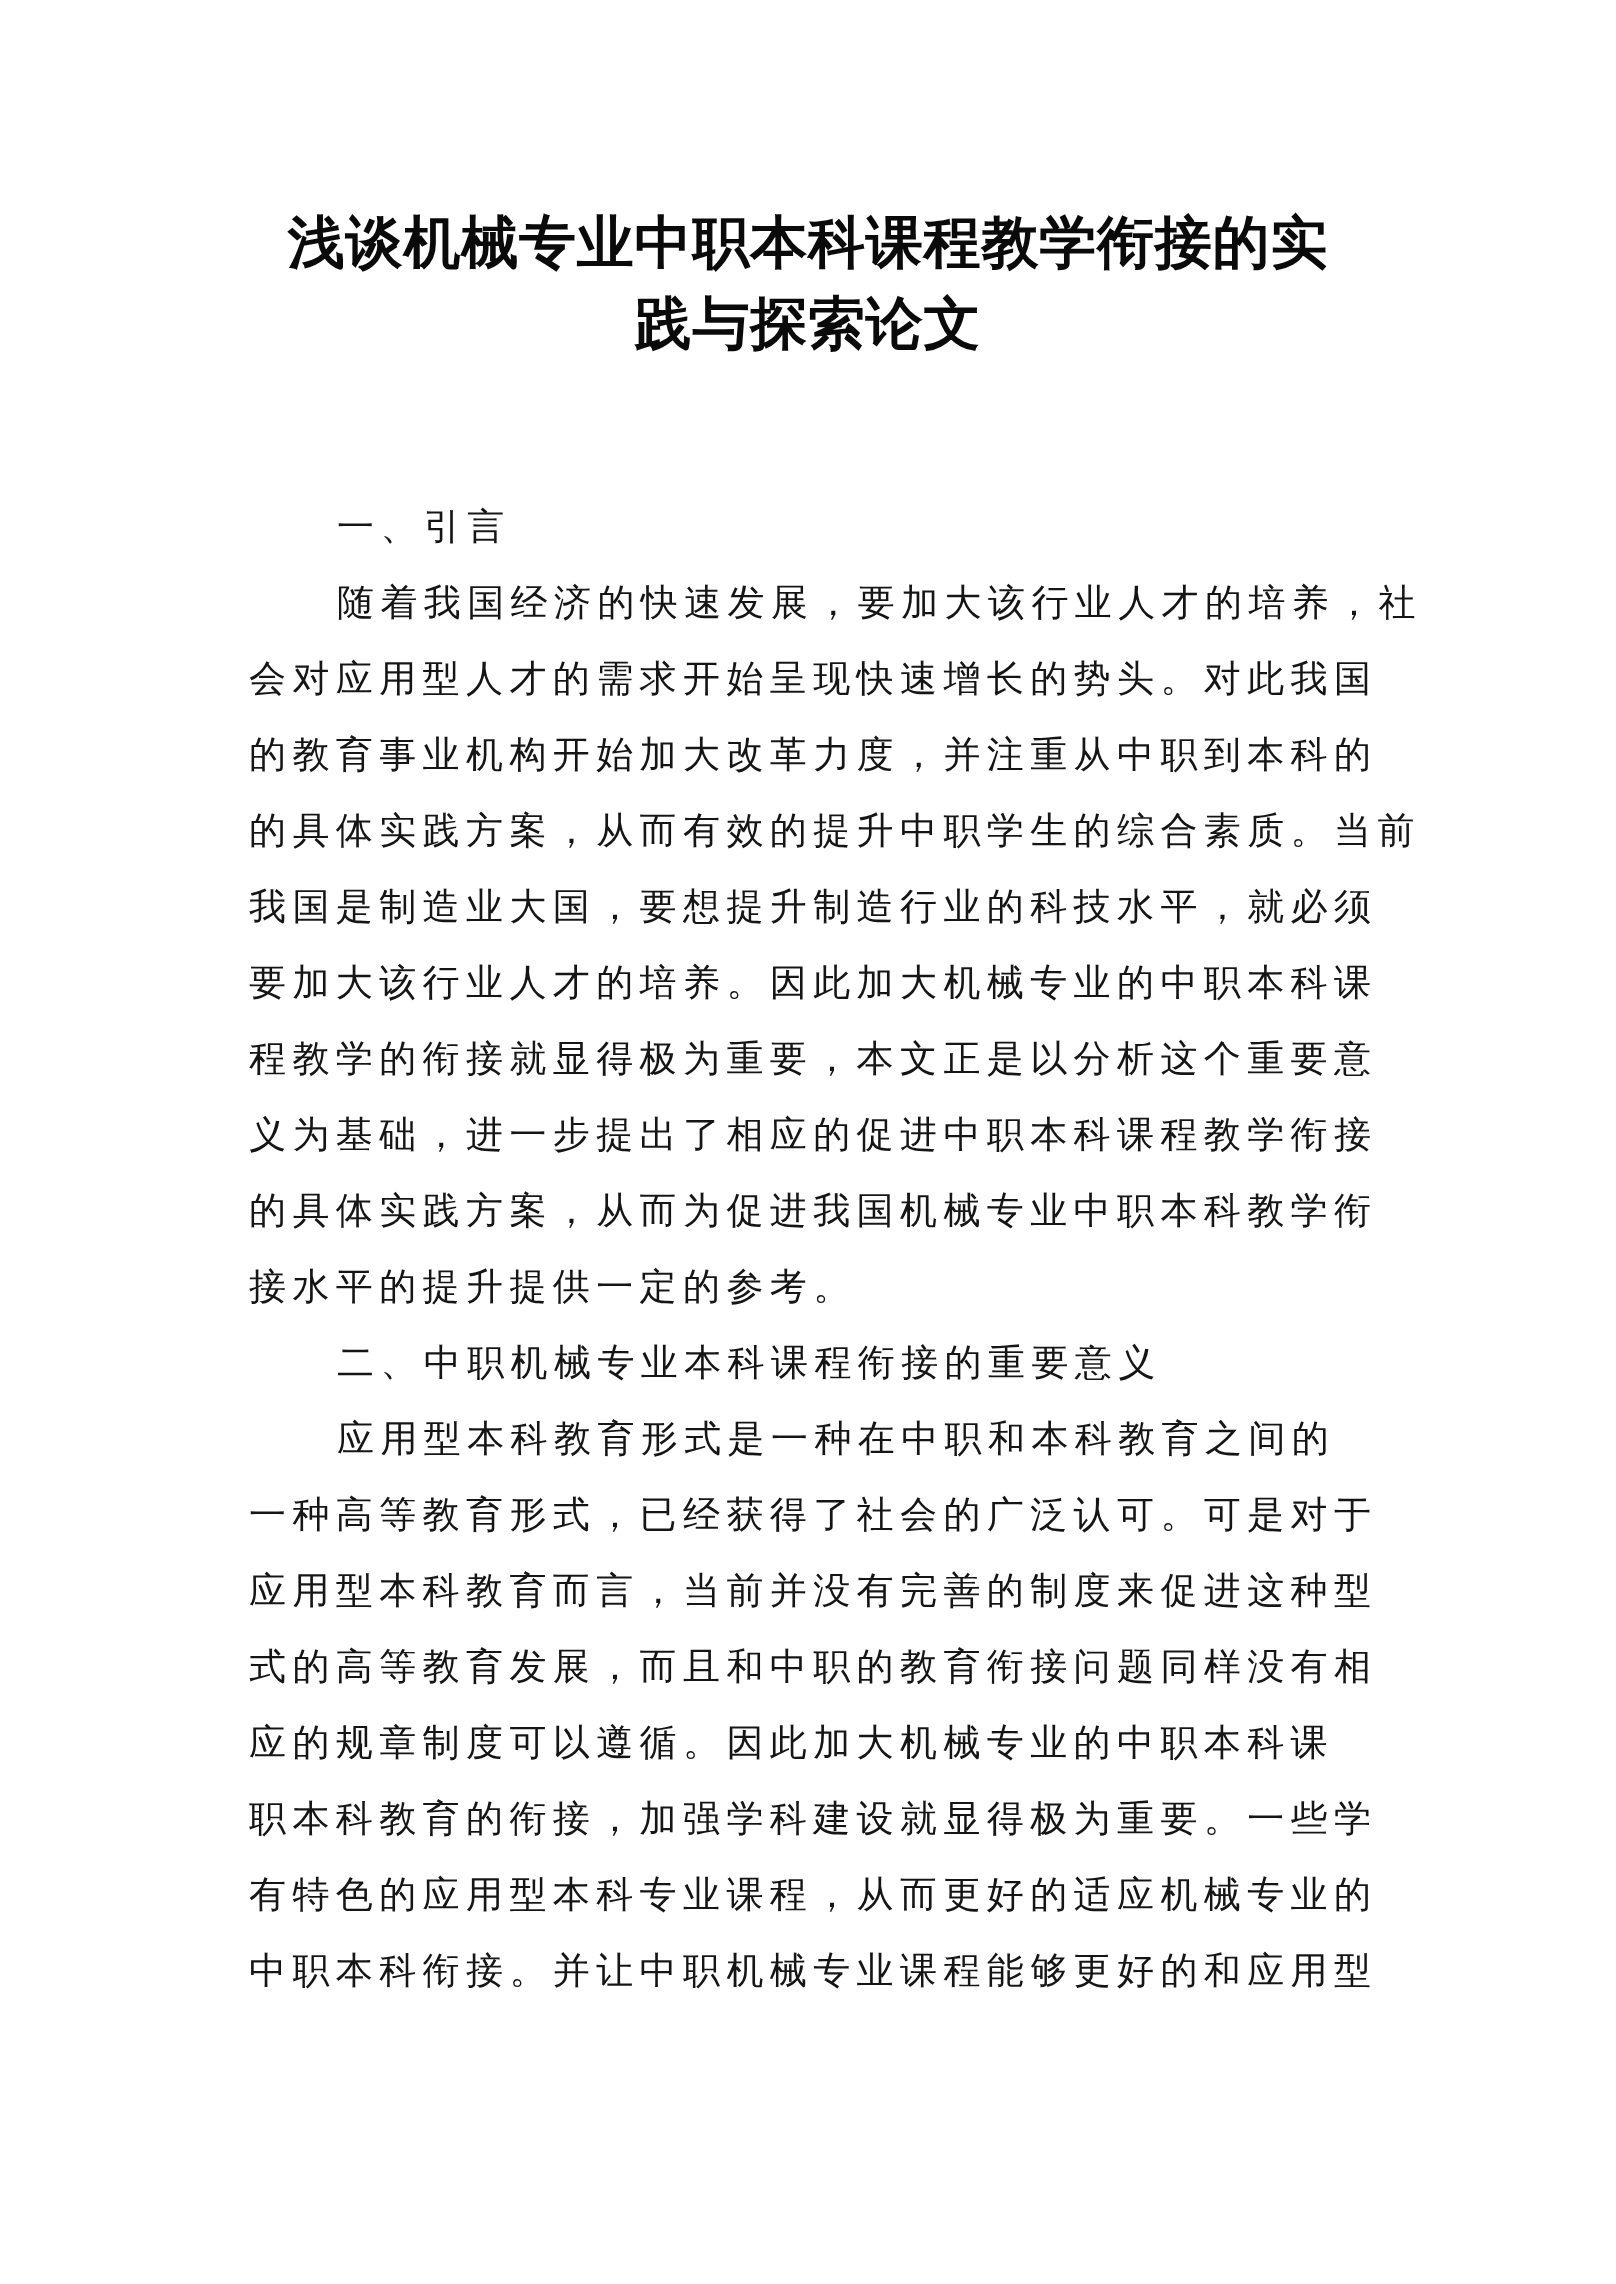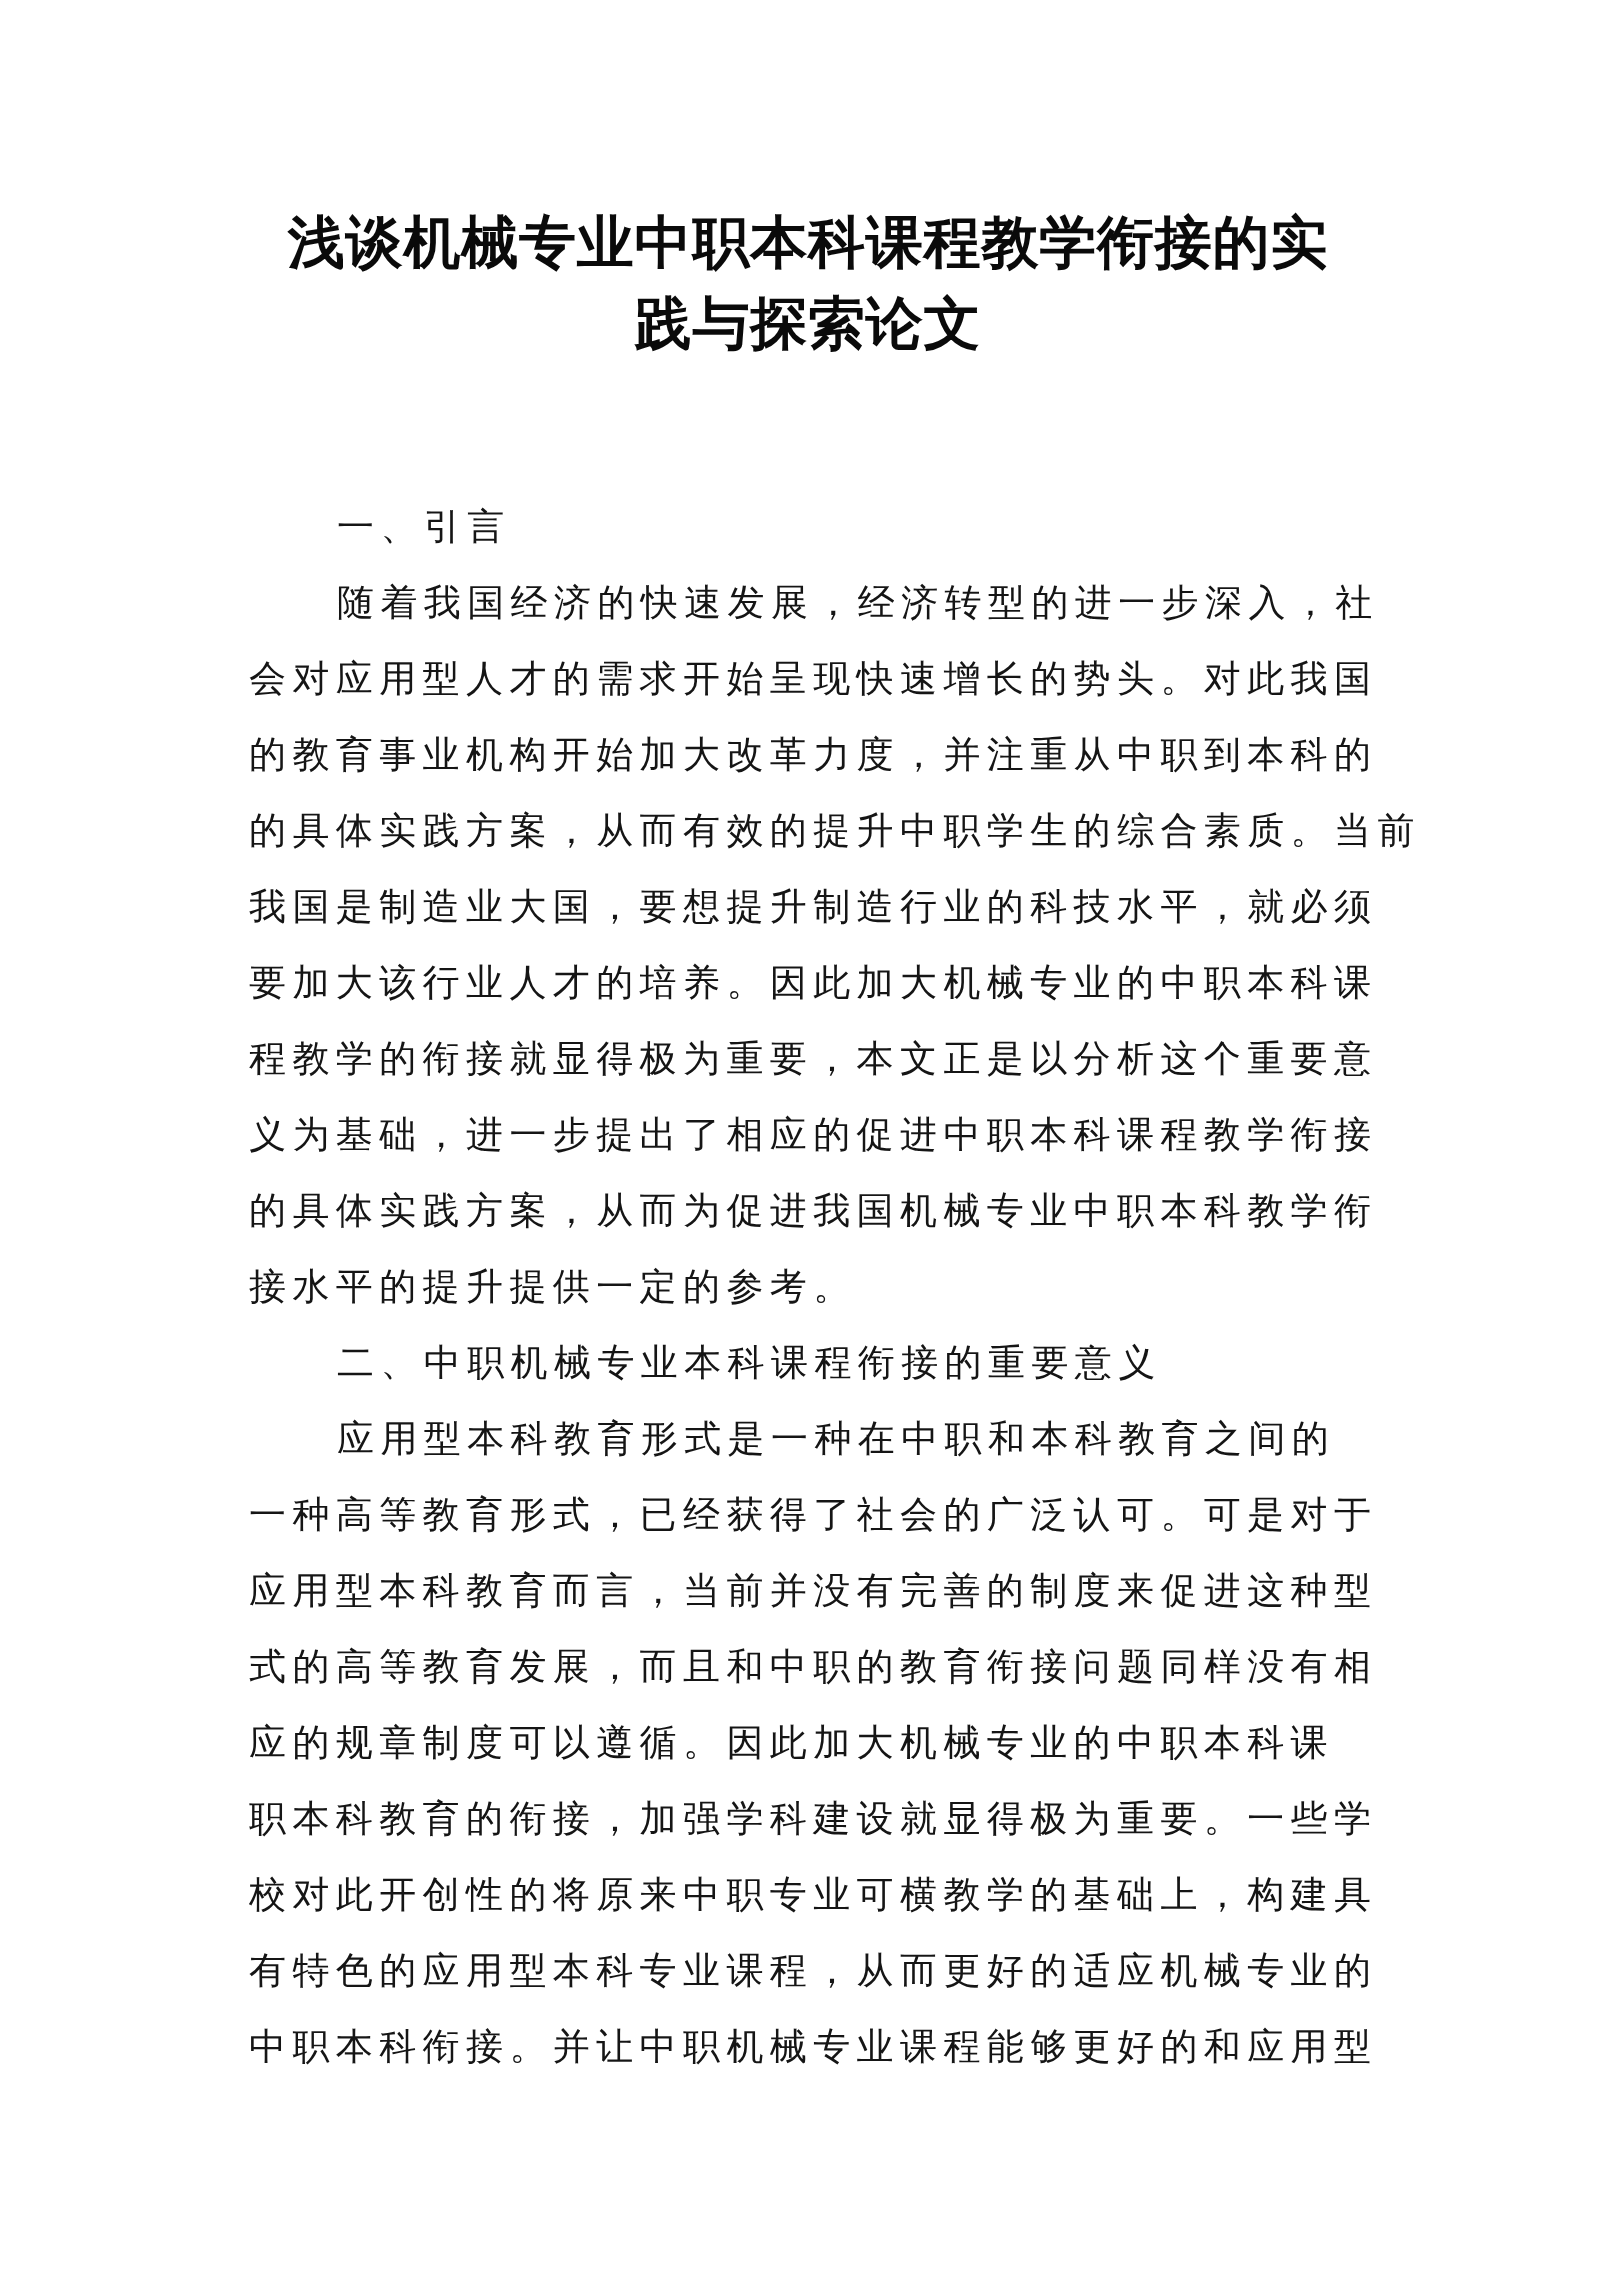--- a/index.html
+++ b/index.html
@@ -70,37 +70,36 @@
 <div class="page">
 
   <h1 class="title">
     <span class="tline">浅谈机械专业中职本科课程教学衔接的实</span>
     <span class="tline">践与探索论文</span>
   </h1>
 
   <div class="body">
 
     <span class="line indent heading">一、引言</span>
-    <span class="line indent">随着我国经济的快速发展，经济转型的进一步深入，社</span>
+    <span class="line indent">随着我国经济的快速发展，要加大该行业人才的培养，社</span>
     <span class="line">会对应用型人才的需求开始呈现快速增长的势头。对此我国</span>
     <span class="line">的教育事业机构开始加大改革力度，并注重从中职到本科的</span>
     <span class="line">的具体实践方案，从而有效的提升中职学生的综合素质。当前</span>
     <span class="line">我国是制造业大国，要想提升制造行业的科技水平，就必须</span>
     <span class="line">要加大该行业人才的培养。因此加大机械专业的中职本科课</span>
     <span class="line">程教学的衔接就显得极为重要，本文正是以分析这个重要意</span>
     <span class="line">义为基础，进一步提出了相应的促进中职本科课程教学衔接</span>
     <span class="line">的具体实践方案，从而为促进我国机械专业中职本科教学衔</span>
     <span class="line">接水平的提升提供一定的参考。</span>
 
     <span class="line indent heading">二、中职机械专业本科课程衔接的重要意义</span>
     <span class="line indent">应用型本科教育形式是一种在中职和本科教育之间的</span>
     <span class="line">一种高等教育形式，已经获得了社会的广泛认可。可是对于</span>
     <span class="line">应用型本科教育而言，当前并没有完善的制度来促进这种型</span>
     <span class="line">式的高等教育发展，而且和中职的教育衔接问题同样没有相</span>
     <span class="line">应的规章制度可以遵循。因此加大机械专业的中职本科课</span>
     <span class="line">职本科教育的衔接，加强学科建设就显得极为重要。一些学</span>
-    <span class="line">校对此开创性的将原来中职专业可横教学的基础上，构建具</span>
     <span class="line">有特色的应用型本科专业课程，从而更好的适应机械专业的</span>
     <span class="line">中职本科衔接。并让中职机械专业课程能够更好的和应用型</span>
 
   </div>
 </div>
 
 
 </body></html>

